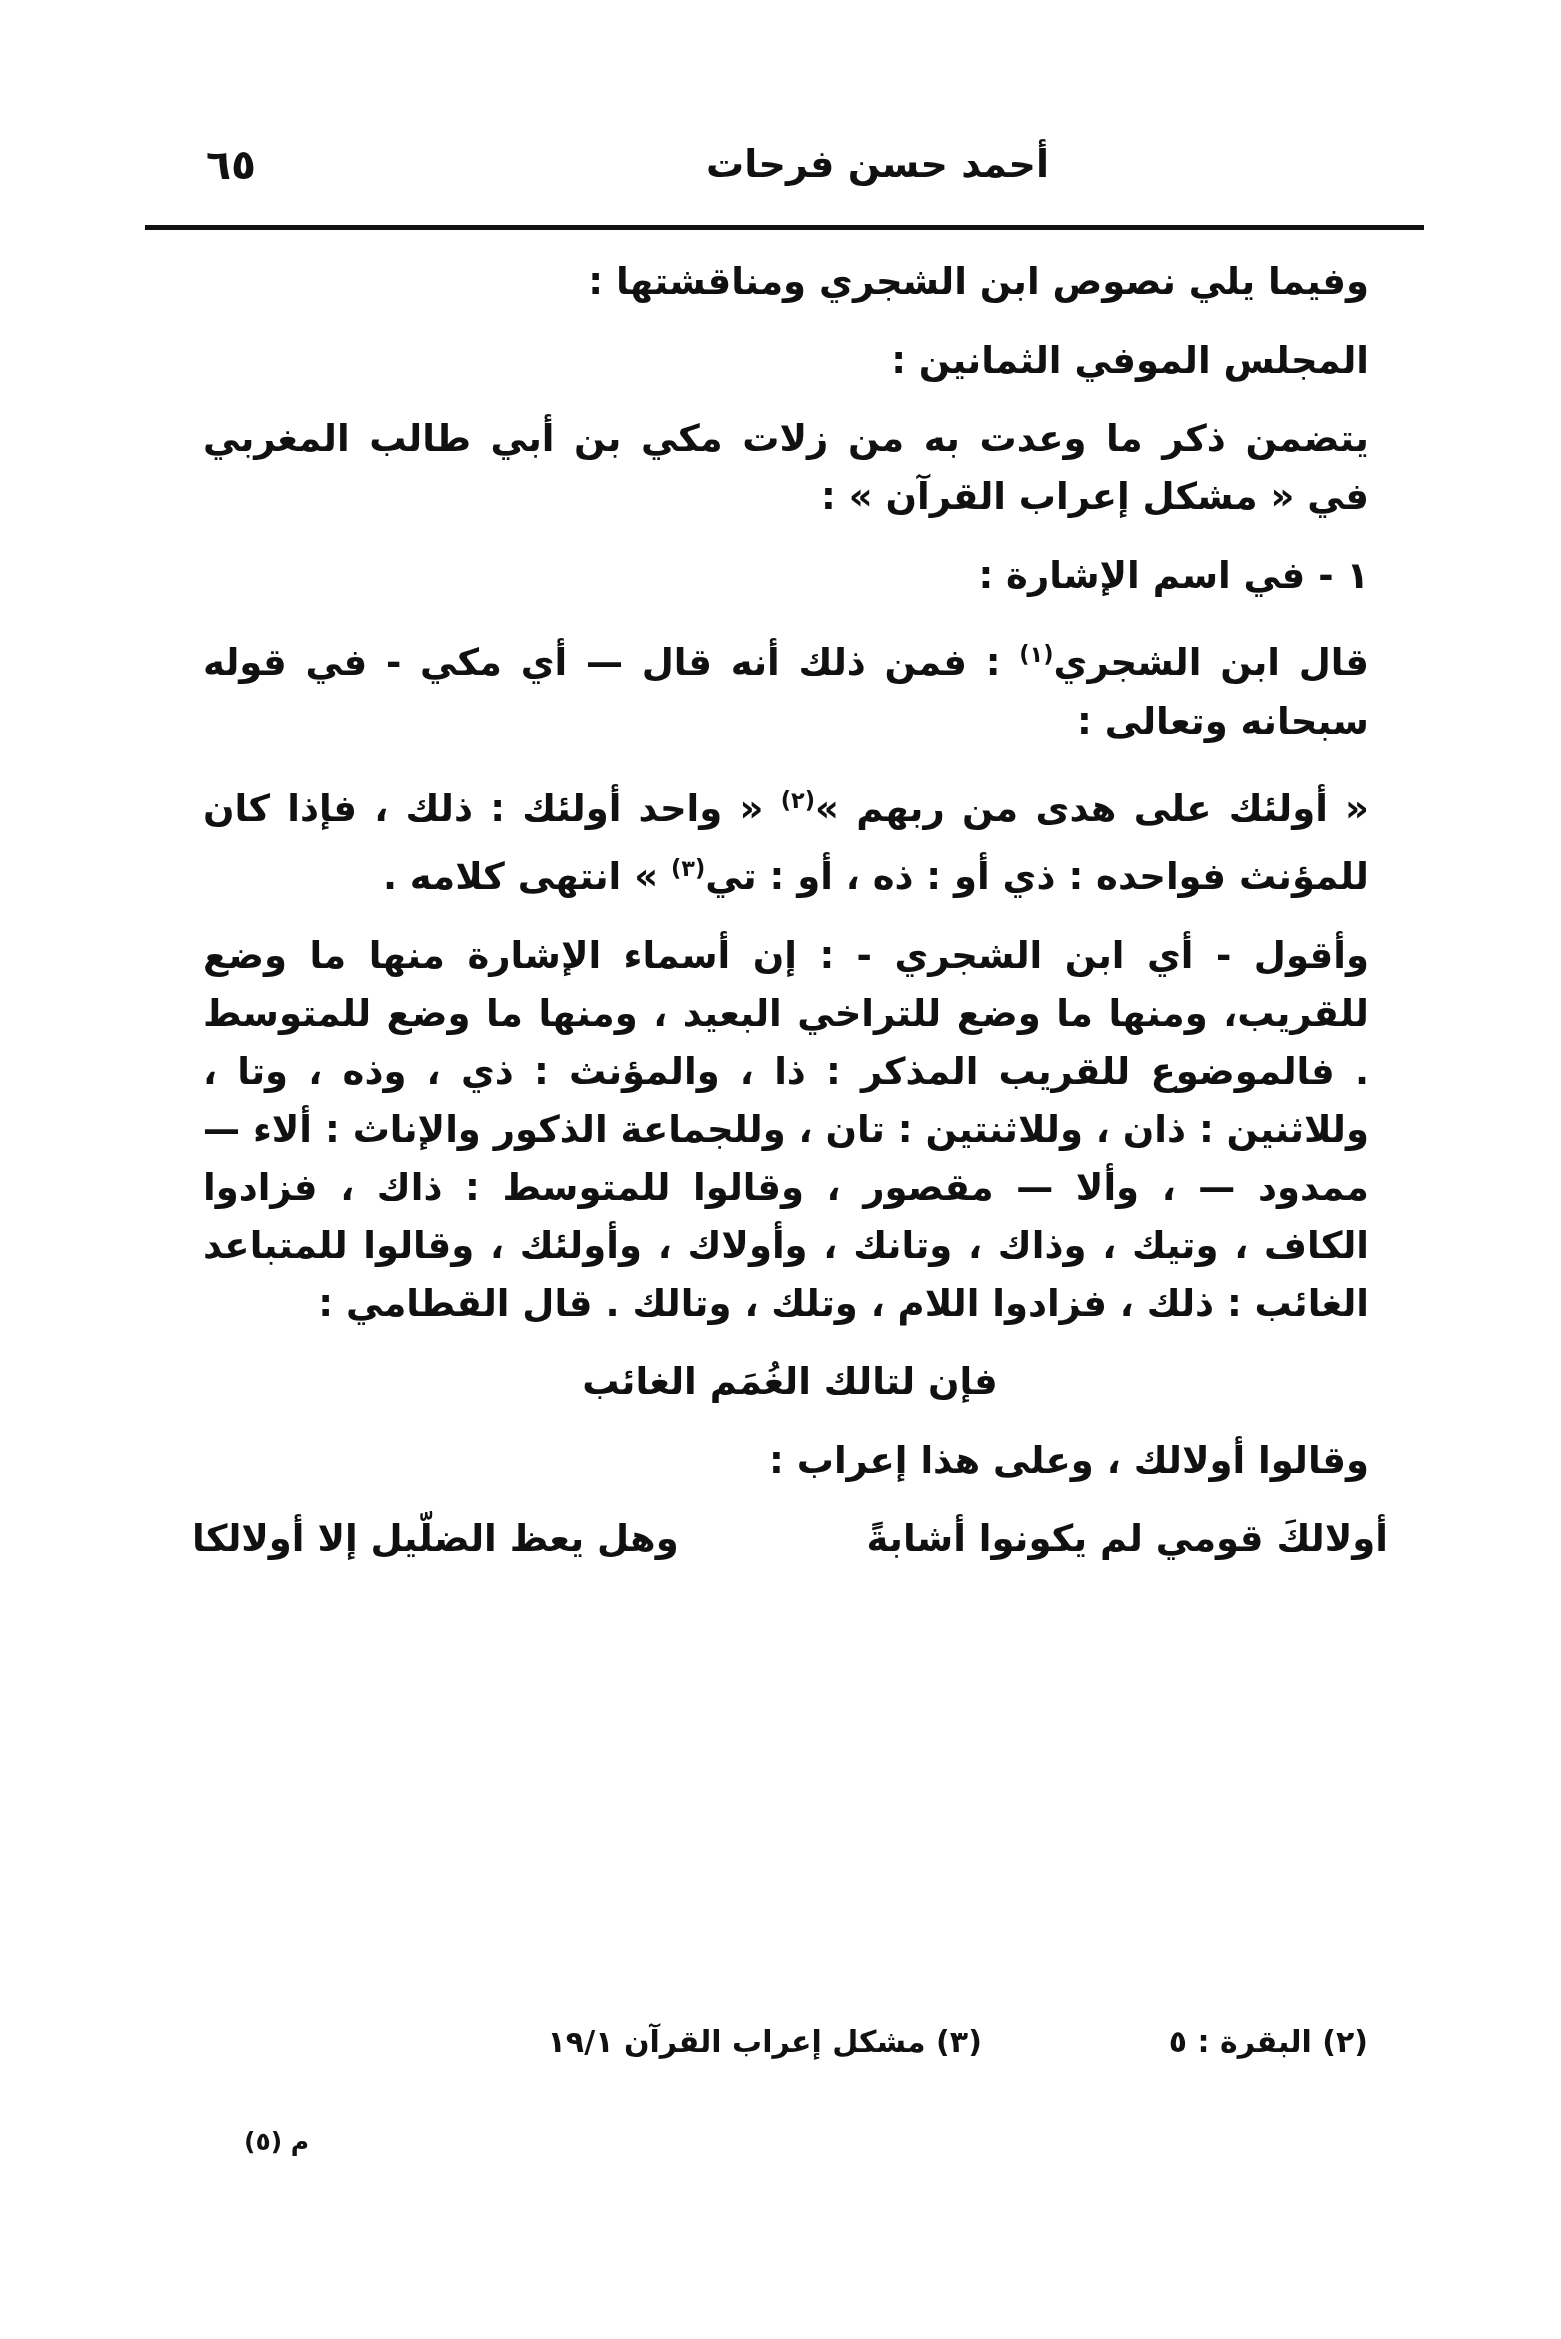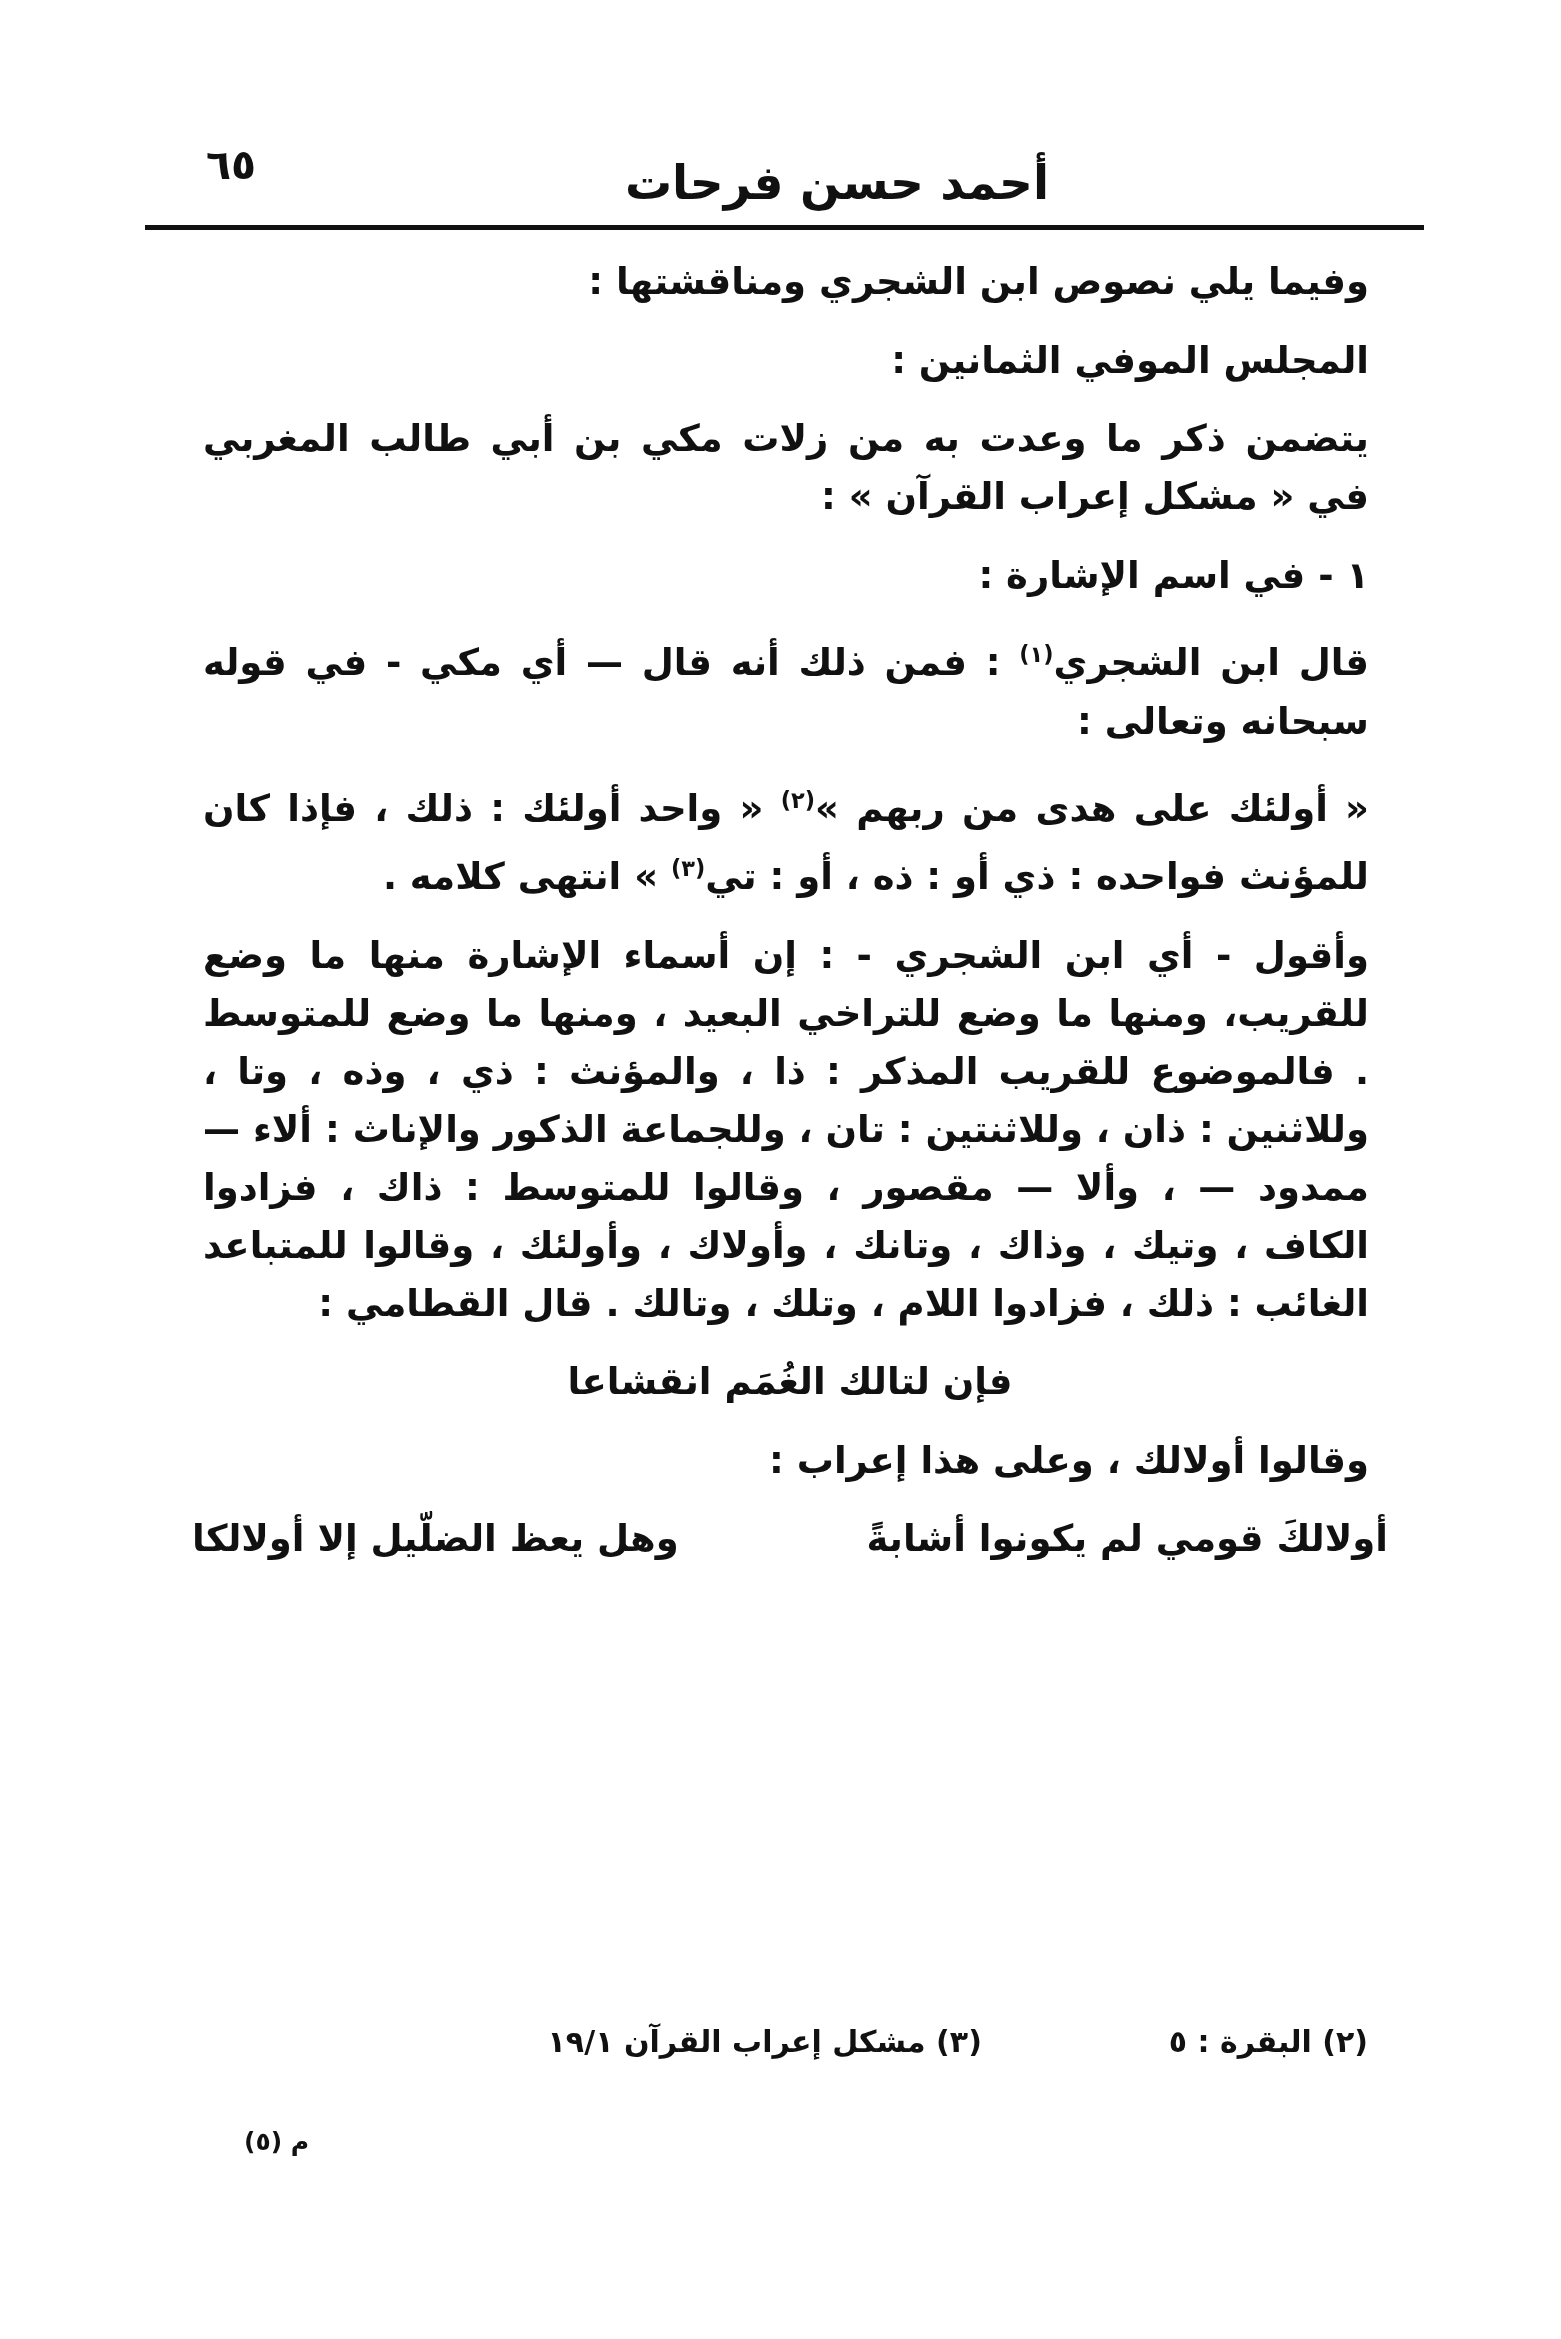--- a/index.html
+++ b/index.html
@@ -1,20 +1,20 @@
 <!DOCTYPE html>
 <html style="font-size:15px"><head>
 <meta charset="utf-8">
 <style>
   html, body { margin: 0; padding: 0; background: #ffffff; }
   body { width: 1562px; height: 2339px; position: relative; overflow: hidden;
          font-family: "DejaVu Sans", sans-serif; color: #111; }
   .page { position: absolute; left: 0; top: 0; width: 1562px; height: 2339px; }
   .header { position: absolute; top: 141px; left: 150px; width: 1274px; height: 75px; direction: rtl; }
-  .header-title { position: absolute; right: 375px; top: 14px; font-size: 47px; font-weight: bold; }
+  .header-title { position: absolute; right: 375px; top: 1px; font-size: 38px; font-weight: bold; }
   .page-num { position: absolute; left: 56px; top: 0; font-size: 41px; font-weight: bold; text-align: center; }
   .rule { position: absolute; top: 225px; left: 145px; width: 1279px; height: 4.7px; background: #111; }
   .body { position: absolute; top: 253px; left: 155px; width: 1270px; direction: rtl; text-align: justify;
           font-size: 37px; font-weight: bold; line-height: 58px; }
   .p { margin: 0 0 20.6px 0; }
   .indent { padding-right: 56px; margin-left: 48px; }
   .center { text-align: center; }
   .verse { display: flex; justify-content: space-between; padding: 0 37px 0 37px; margin-top: 9.4px; }
   sup { font-size: 22.5px; }
   .footnotes { position: absolute; top: 2014px; left: 225px; width: 1143px; direction: rtl;
@@ -40,21 +40,21 @@
     <p class="p indent">
       <span>قال ابن الشجري</span><sup>(١)</sup>
       <span>: فمن ذلك أنه قال — أي مكي - في قوله سبحانه وتعالى :</span>
     </p>
     <p class="p indent">
       <span>« أولئك على هدى من ربهم »</span><sup>(٢)</sup>
       <span>« واحد أولئك : ذلك ، فإذا كان للمؤنث فواحده : ذي أو : ذه ، أو : تي</span><sup>(٣)</sup>
       <span>» انتهى كلامه .</span>
     </p>
     <p class="p indent">وأقول - أي ابن الشجري - : إن أسماء الإشارة منها ما وضع للقريب، ومنها ما وضع للتراخي البعيد ، ومنها ما وضع للمتوسط . فالموضوع للقريب المذكر : ذا ، والمؤنث : ذي ، وذه ، وتا ، وللاثنين : ذان ، وللاثنتين : تان ، وللجماعة الذكور والإناث : ألاء — ممدود — ، وألا — مقصور ، وقالوا للمتوسط : ذاك ، فزادوا الكاف ، وتيك ، وذاك ، وتانك ، وأولاك ، وأولئك ، وقالوا للمتباعد الغائب : ذلك ، فزادوا اللام ، وتلك ، وتالك . قال القطامي :</p>
-    <p class="p center">فإن لتالك الغُمَم انقشاعا</p>
+    <p class="p center">فإن لتالك الغُمَم الغائب</p>
     <p class="p indent">وقالوا أولالك ، وعلى هذا إعراب :</p>
     <div class="verse">
       <span>أولالكَ قومي لم يكونوا أشابةً</span>
       <span>وهل يعظ الضلّيل إلا أولالكا</span>
     </div>
   </div>
 
   <div class="footnotes">
     <div class="fn-row">
       <span>(٢) البقرة : ٥</span>

